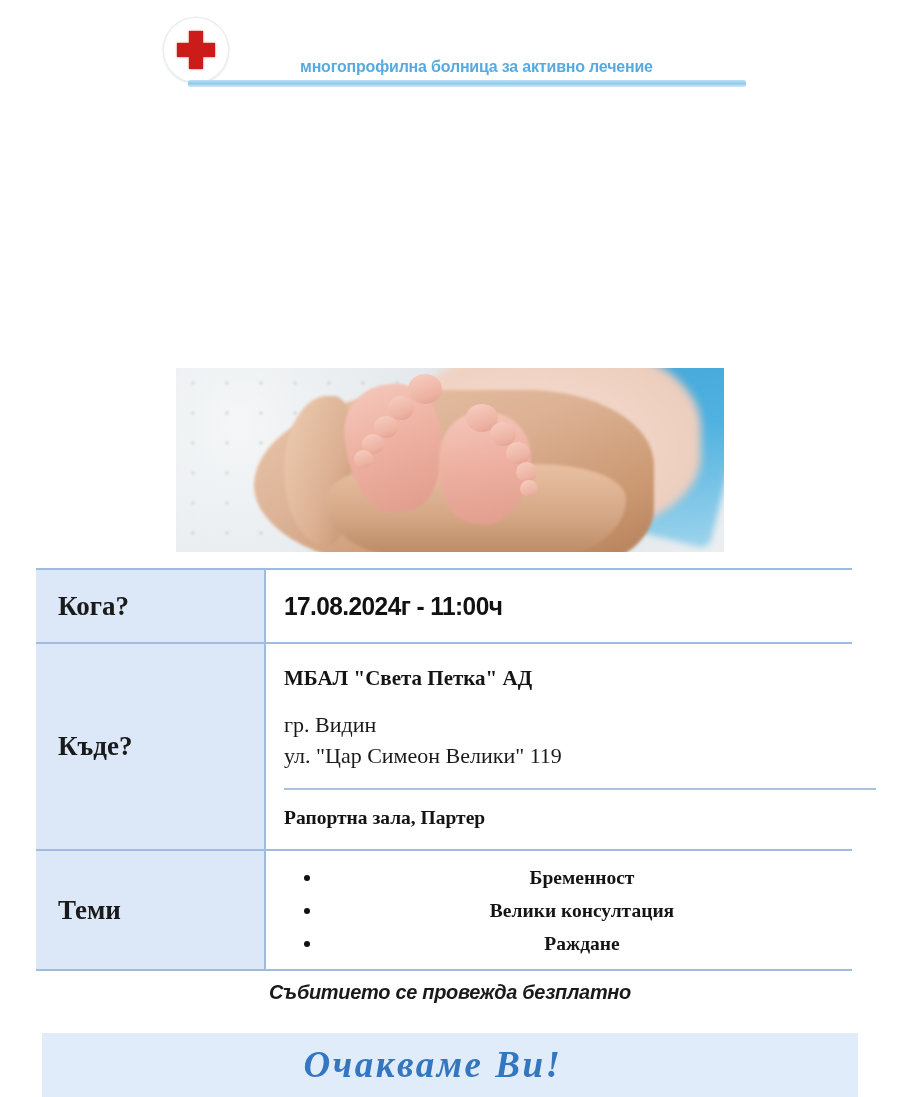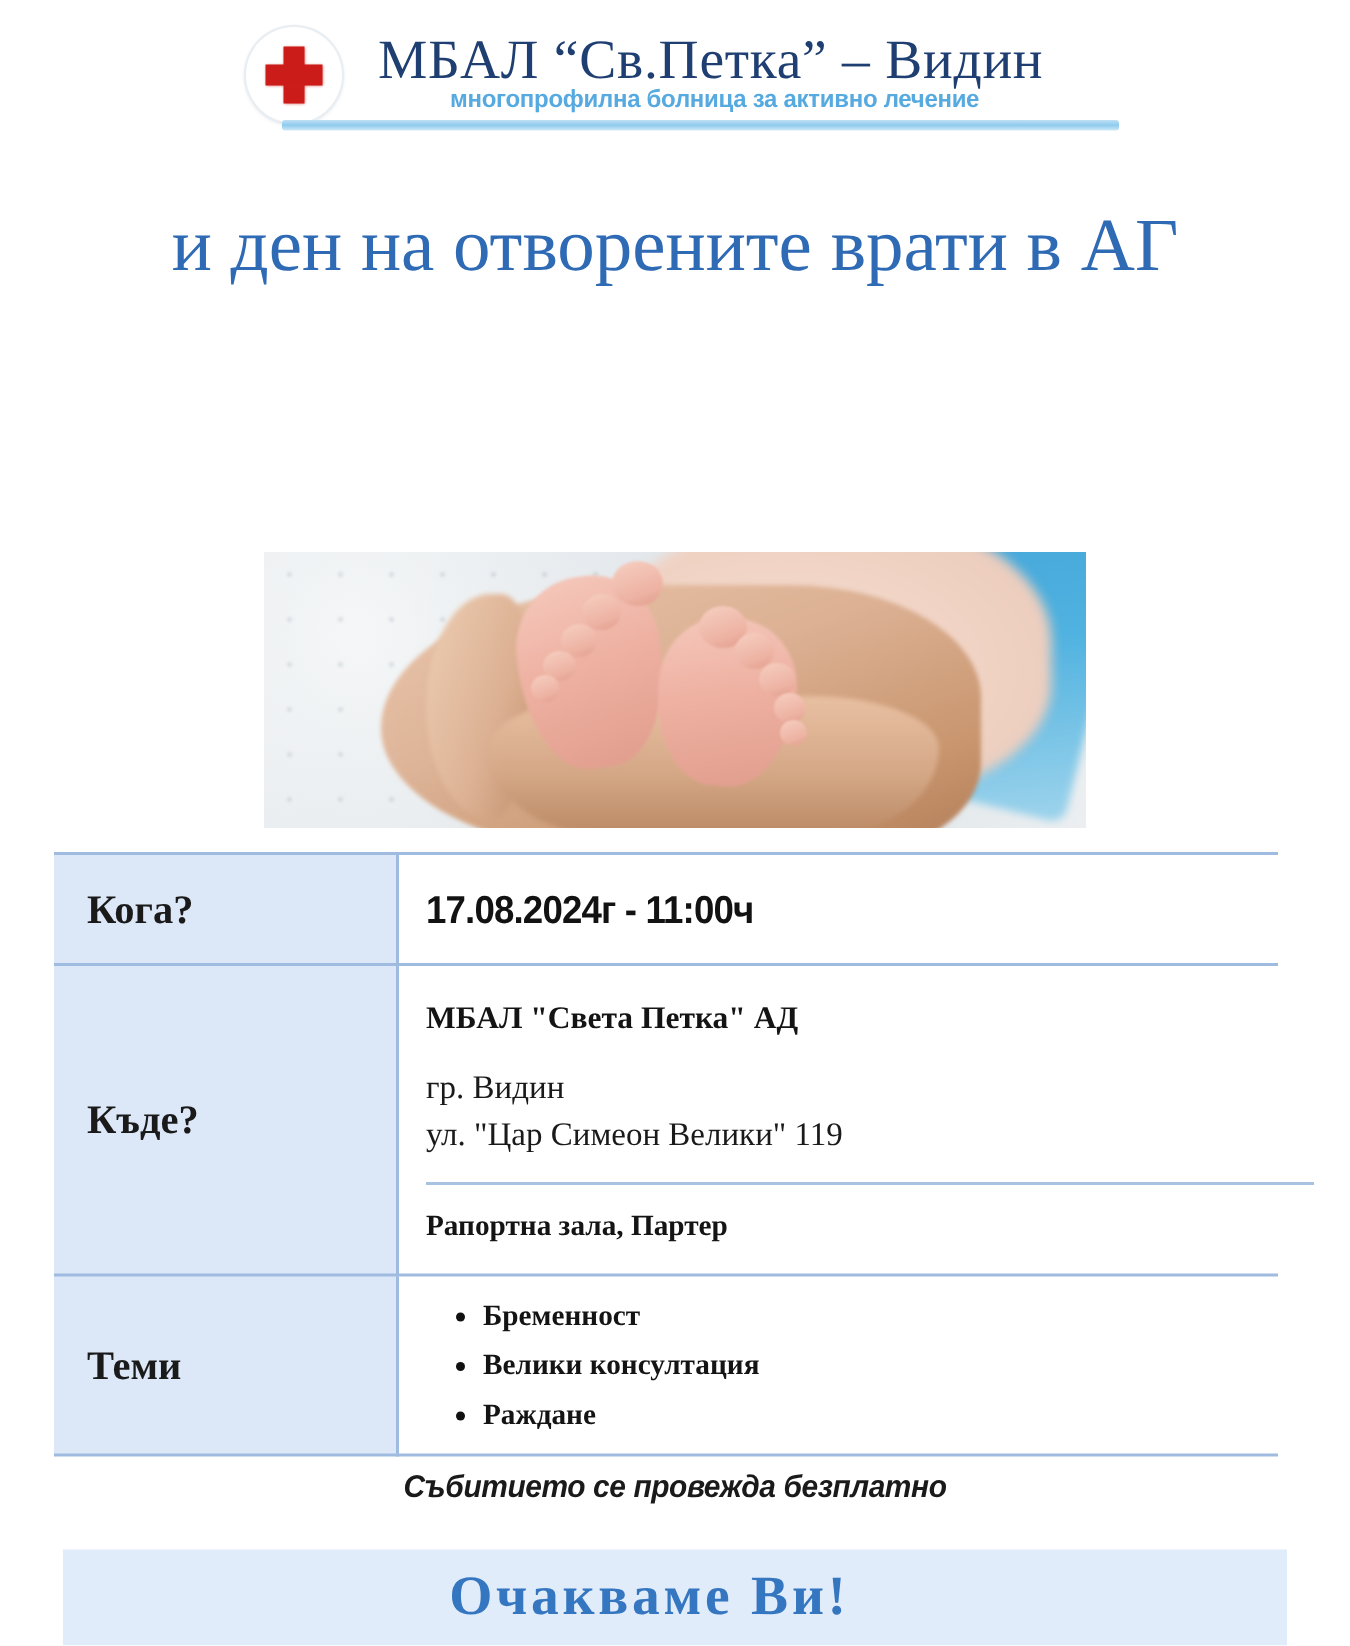--- a/index.html
+++ b/index.html
@@ -275,20 +275,21 @@
     padding: 0 0 0 38px;
     list-style: none;
   }
   .topics-list li {
     position: relative;
     font-family: "Liberation Serif", serif;
     font-weight: 700;
     font-size: 19.5px;
     color: #141414;
     line-height: 33px;
+    text-align: center;
   }
   .topics-list li:before {
     content: "";
     position: absolute;
     left: -18px;
     top: 14px;
     width: 6px;
     height: 6px;
     background: #111;
     border-radius: 50%;
@@ -323,37 +324,36 @@
     top: 0;
     width: 782px;
     height: 64px;
     line-height: 64px;
     text-align: center;
     font-family: "Liberation Serif", serif;
     font-weight: 700;
     font-size: 37px;
     color: #3576c0;
     letter-spacing: 2.5px;
+    font-style: italic;
   }
 </style>
 </head>
 <body>
 
 <div class="header">
   <div class="logo-wrap">
     <div class="logo-circle"></div>
     <div class="logo-cross"></div>
   </div>
   <div class="brand-rule"></div>
-  <div class="brand-main">МБАЛ “Св.Петка” – Видин</div>
   <div class="brand-sub">многопрофилна болница за активно лечение</div>
 </div>
 
 <div class="title">
-  <div>и ден на отворените врати в АГ</div>
 </div>
 
 <div class="photo">
   <div class="ph-bgL"></div>
   <div class="ph-dots"></div>
   <div class="ph-bgR"></div>
   <div class="ph-blue"></div>
   <div class="ph-body"></div>
   <div class="ph-hand"></div>
   <div class="ph-thumb"></div>

